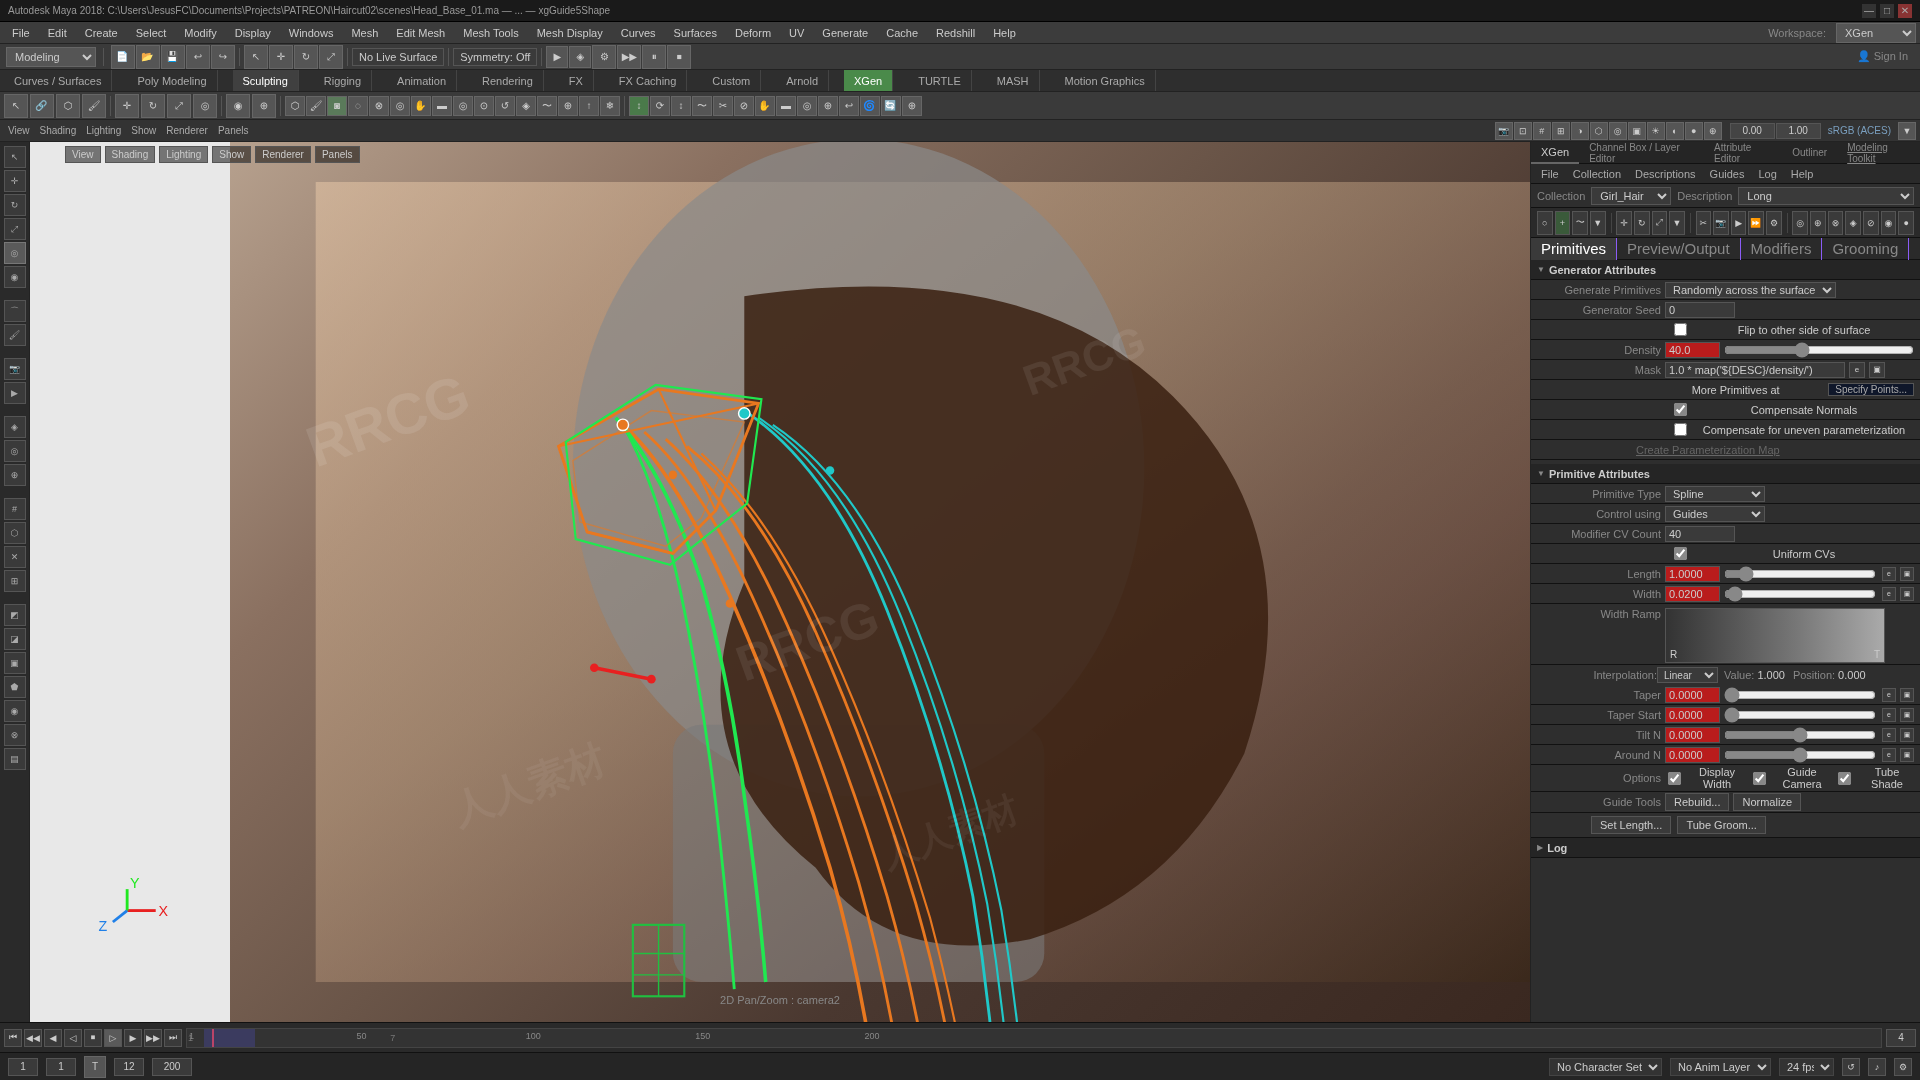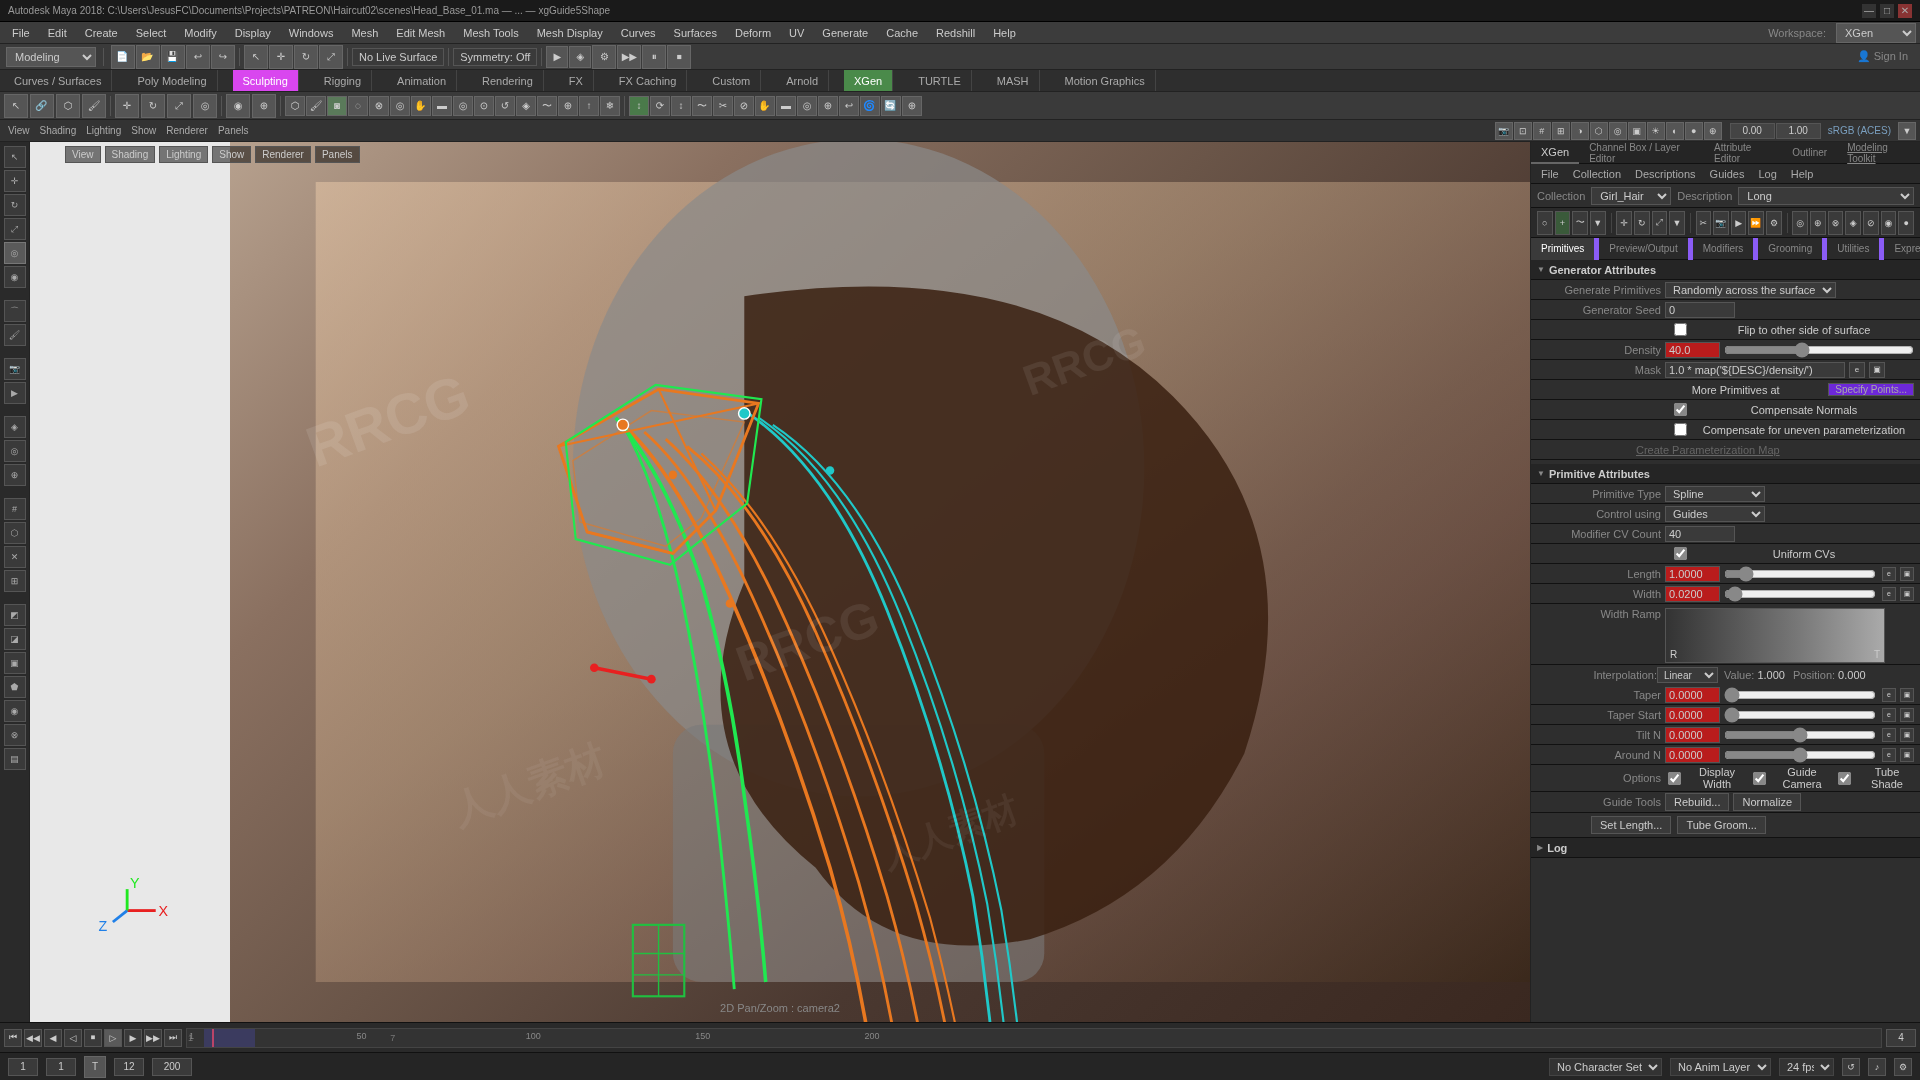--- a/index.html
+++ b/index.html
@@ -27,21 +27,21 @@
     .mode-select { background: #555; border: 1px solid #666; color: #ccc; font-size: 11px; height: 20px; padding: 0 4px; }
     .mode-separator { width: 1px; height: 18px; background: #555; margin: 0 3px; }
     .mode-label { font-size: 11px; color: #ccc; padding: 0 4px; }
 
     
     #tabs-bar {
       height: 22px; background: #2e2e2e; display: flex; align-items: center; padding: 0 4px; gap: 15px;
       border-bottom: 1px solid #222; overflow: hidden;
     }
     .tab-item { padding: 2px 10px; font-size: 11px; color: #aaa; cursor: pointer; height: 22px; display: flex; align-items: center; border-right: 1px solid #444; white-space: nowrap; }
-    .tab-item.active { background: #d946ef; color: #fff; }
+    .tab-item.active { background: #404040; color: #fff; }
 
     
     #toolbar {
       height: 28px; background: #3a3a3a; display: flex; align-items: center; padding: 0 4px; gap: 2px;
       border-bottom: 1px solid #222; overflow: hidden;
     }
     .toolbar-btn { width: 24px; height: 24px; background: #555; border: 1px solid #666; display: flex; align-items: center; justify-content: center; cursor: pointer; font-size: 10px; color: #ccc; }
     .toolbar-separator { width: 1px; height: 20px; background: #555; margin: 0 2px; }
 
     
@@ -113,21 +113,21 @@
     #xgen-icon-bar {
       height: 30px; background: #2a2a2a; display: flex; align-items: center; padding: 0 6px; gap: 2px; border-bottom: 1px solid #111;
     }
     .xgen-icon-btn { width: 24px; height: 24px; background: #3a3a3a; border: 1px solid #555; display: flex; align-items: center; justify-content: center; cursor: pointer; font-size: 9px; color: #ccc; }
     .xgen-icon-separator { width: 1px; height: 20px; background: #444; margin: 0 3px; }
 
     
     #xgen-sub-tabs {
       height: 22px; background: #2a2a2a; display: flex; align-items: center; border-bottom: 1px solid #111;
     }
-    .xgen-sub-tab { padding: 2px 10px; font-size: 10px; color: #888; cursor: pointer; height: 22px; display: flex; align-items: center; border-right: 5px solid #8b5cf6; }
+    .xgen-sub-tab { padding: 2px 10px; font-size: 15px; color: #888; cursor: pointer; height: 22px; display: flex; align-items: center; border-right: 1px solid #8b5cf6; }
     .xgen-sub-tab.active { background: #3a3a3a; color: #fff; }
 
     
     #xgen-content {
       flex: 1; overflow-y: auto; background: #2e2e2e; padding: 0;
     }
     #xgen-content::-webkit-scrollbar { width: 8px; }
     #xgen-content::-webkit-scrollbar-track { background: #252525; }
     #xgen-content::-webkit-scrollbar-thumb { background: #555; }
 
@@ -487,21 +487,21 @@
 
     <div style="position:absolute;top:4px;left:35px;display:flex;gap:4px;z-index:10;">
       <div class="vp-btn">View</div>
       <div class="vp-btn">Shading</div>
       <div class="vp-btn">Lighting</div>
       <div class="vp-btn">Show</div>
       <div class="vp-btn">Renderer</div>
       <div class="vp-btn">Panels</div>
     </div>
 
-    <div style="position:absolute;bottom:8px;left:50%;transform:translateX(-50%);color:#888;font-size:11px;">2D Pan/Zoom : camera2</div>
+    <div style="position:absolute;bottom:16px;left:50%;transform:translateX(-50%);color:#888;font-size:11px;">2D Pan/Zoom : camera2</div>
   </div>
 
   <div id="right-panel">
 
     <div id="xgen-top-tabs">
       <div class="xgen-tab active">XGen</div>
       <div class="xgen-tab" style="font-size:10px;">Channel Box / Layer Editor</div>
       <div class="xgen-tab" style="font-size:10px;">Attribute Editor</div>
       <div class="xgen-tab" style="font-size:10px;">Outliner</div>
       <div class="xgen-tab" style="font-size:10px;text-decoration:underline;">Modeling Toolkit</div>
@@ -594,21 +594,21 @@
 
       <div class="attr-row">
         <span class="attr-label">Mask</span>
         <input type="text" class="attr-mask-input" value="1.0 * map('${DESC}/density/')" style="">
         <div style="width:16px;height:16px;background:#3a3a3a;border:1px solid #555;display:flex;align-items:center;justify-content:center;cursor:pointer;font-size:8px;">e</div>
         <div style="width:16px;height:16px;background:#3a3a3a;border:1px solid #555;display:flex;align-items:center;justify-content:center;cursor:pointer;font-size:8px;">▣</div>
       </div>
 
       <div class="attr-row" style="padding-left:120px;">
         <span class="attr-value">More Primitives at</span>
-        <button style="padding:0 6px;background:#6d28d9;border:1px solid #555;color:#aaa;font-size:10px;cursor:pointer;margin-left:4px;">Specify Points...</button>
+        <button style="padding:0 6px;background:#0f172a;border:1px solid #555;color:#aaa;font-size:10px;cursor:pointer;margin-left:4px;">Specify Points...</button>
       </div>
 
       <div class="attr-row" style="padding-left:140px;">
         <input type="checkbox" class="attr-checkbox" checked="" style="">
         <span class="attr-value">Compensate Normals</span>
       </div>
 
       <div class="attr-row" style="padding-left:140px;">
         <input type="checkbox" class="attr-checkbox" style="">
         <span class="attr-value">Compensate for uneven parameterization</span>

